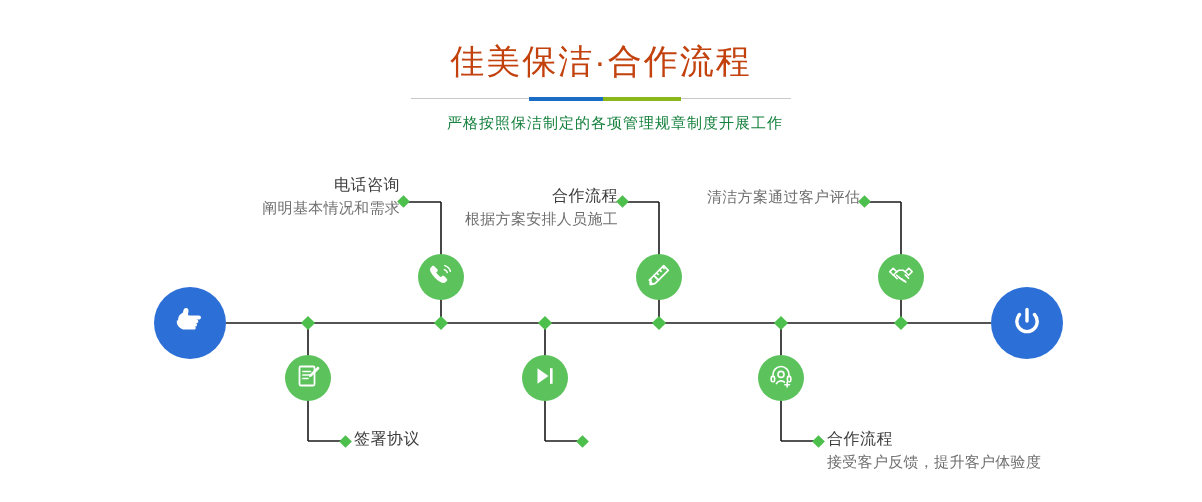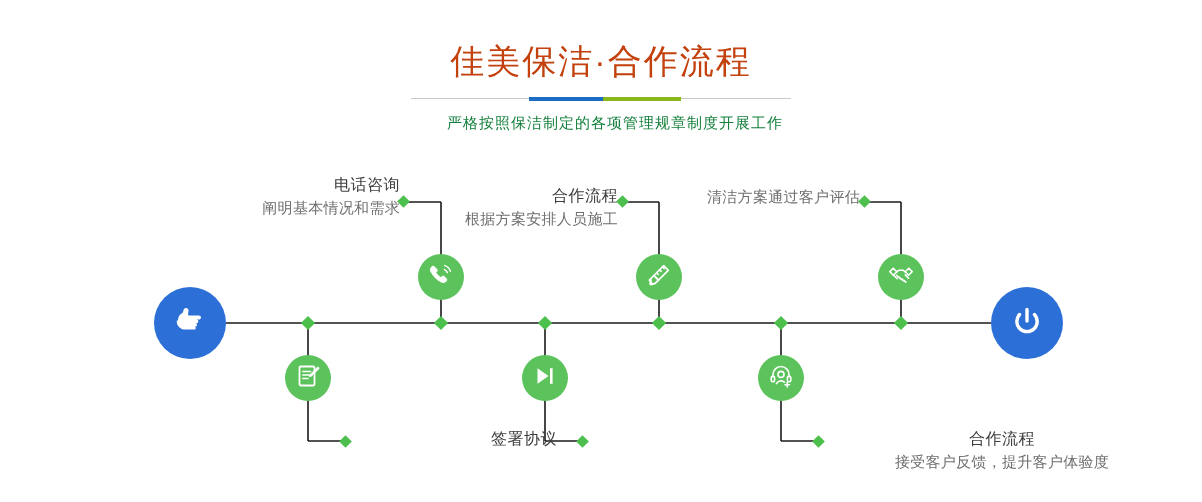--- a/index.html
+++ b/index.html
@@ -118,21 +118,21 @@
     letter-spacing: 0.5px;
   }
   .step-label .desc {
     font-size: 15px;
     line-height: 20px;
     color: #6f6f6f;
     letter-spacing: 0.3px;
     margin-top: 2px;
   }
   .step-label.top    { text-align: right; }
-  .step-label.bottom { text-align: center; }
+  .step-label.bottom { text-align: left; }
 </style>
 </head>
 <body>
 
 <div id="header">
   <div id="page-title" style="color: #c2410c;">佳美保洁·合作流程</div>
   <div id="divider">
     <div class="rule" style="background: rgb(201, 201, 201);"></div>
     <div class="seg-blue" style="background: rgb(27, 108, 196);"></div>
     <div class="seg-green" style="background: rgb(138, 184, 27);"></div>

